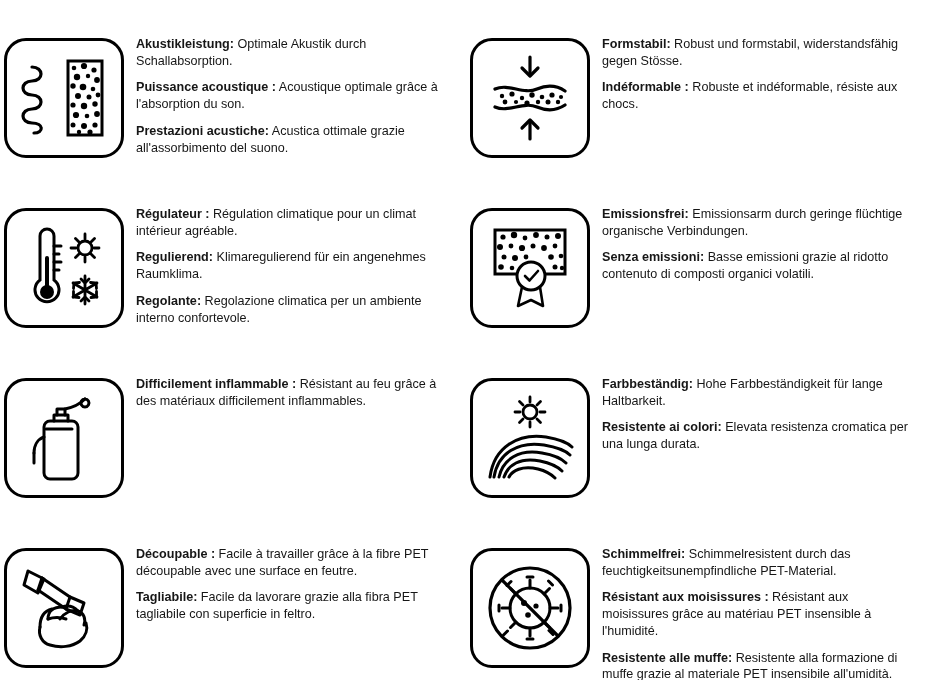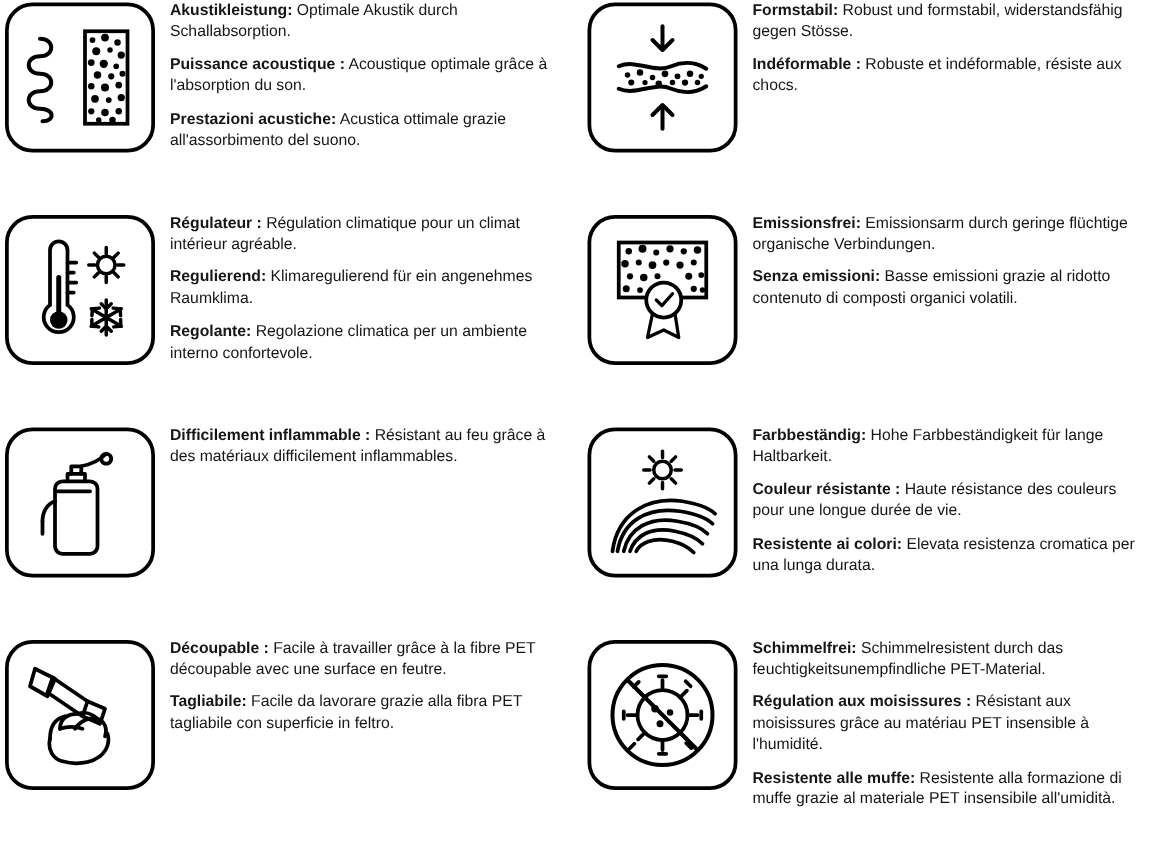--- a/index.html
+++ b/index.html
@@ -14,20 +14,21 @@
     font-family: "Liberation Sans", sans-serif;
     color: #1a1a1a;
     overflow: hidden;
   }
   .grid {
     display: grid;
     grid-template-columns: 466px 470px;
     grid-template-rows: repeat(4, 170px);
     width: 936px;
     height: 482px;
+    margin-top: 36px;
   }
   .feature {
     display: flex;
     align-items: flex-start;
     padding: 0;
   }
   .icon-box {
     width: 120px;
     height: 120px;
     min-width: 120px;
@@ -273,23 +274,20 @@
           <path d="M20 82 C 24 70, 36 62, 56 66 C 66 68, 74 72, 78 76"></path>
           <path d="M25 82 C 28 76, 38 70, 54 74 C 62 76, 68 80, 71 83"></path>
         </g>
       </svg>
     </div>
     <div class="texts">
       <div class="line">
         <b>Farbbeständig:</b><span> Hohe Farbbeständigkeit für lange Haltbarkeit.</span>
       </div>
       <div class="line">
-        <b>Couleur résistante :</b><span> Haute résistance des couleurs pour une longue durée de vie.</span>
-      </div>
-      <div class="line">
         <b>Resistente ai colori:</b><span> Elevata resistenza cromatica per una lunga durata.</span>
       </div>
     </div>
   </div>
 
   <div class="feature col-left">
     <div class="icon-box">
       <svg width="92" height="86" viewBox="0 0 92 86">
         <g fill="none" stroke="#000" stroke-width="3" stroke-linecap="round" stroke-linejoin="round">
           <path d="M10 6 L26 14 L20 28 L6 20 Z"></path>
@@ -335,21 +333,21 @@
           <circle cx="50" cy="42" r="2.6"></circle>
           <circle cx="42" cy="51" r="2.8"></circle>
         </g>
       </svg>
     </div>
     <div class="texts">
       <div class="line">
         <b>Schimmelfrei:</b><span> Schimmelresistent durch das feuchtigkeitsunempfindliche PET-Material.</span>
       </div>
       <div class="line">
-        <b>Régulation aux moisissures :</b><span> Résistant aux moisissures grâce au matériau PET insensible à l'humidité.</span>
+        <b>Résistant aux moisissures :</b><span> Résistant aux moisissures grâce au matériau PET insensible à l'humidité.</span>
       </div>
       <div class="line">
         <b>Resistente alle muffe:</b><span> Resistente alla formazione di muffe grazie al materiale PET insensibile all'umidità.</span>
       </div>
     </div>
   </div>
 
 </div>
 
 </body></html>

